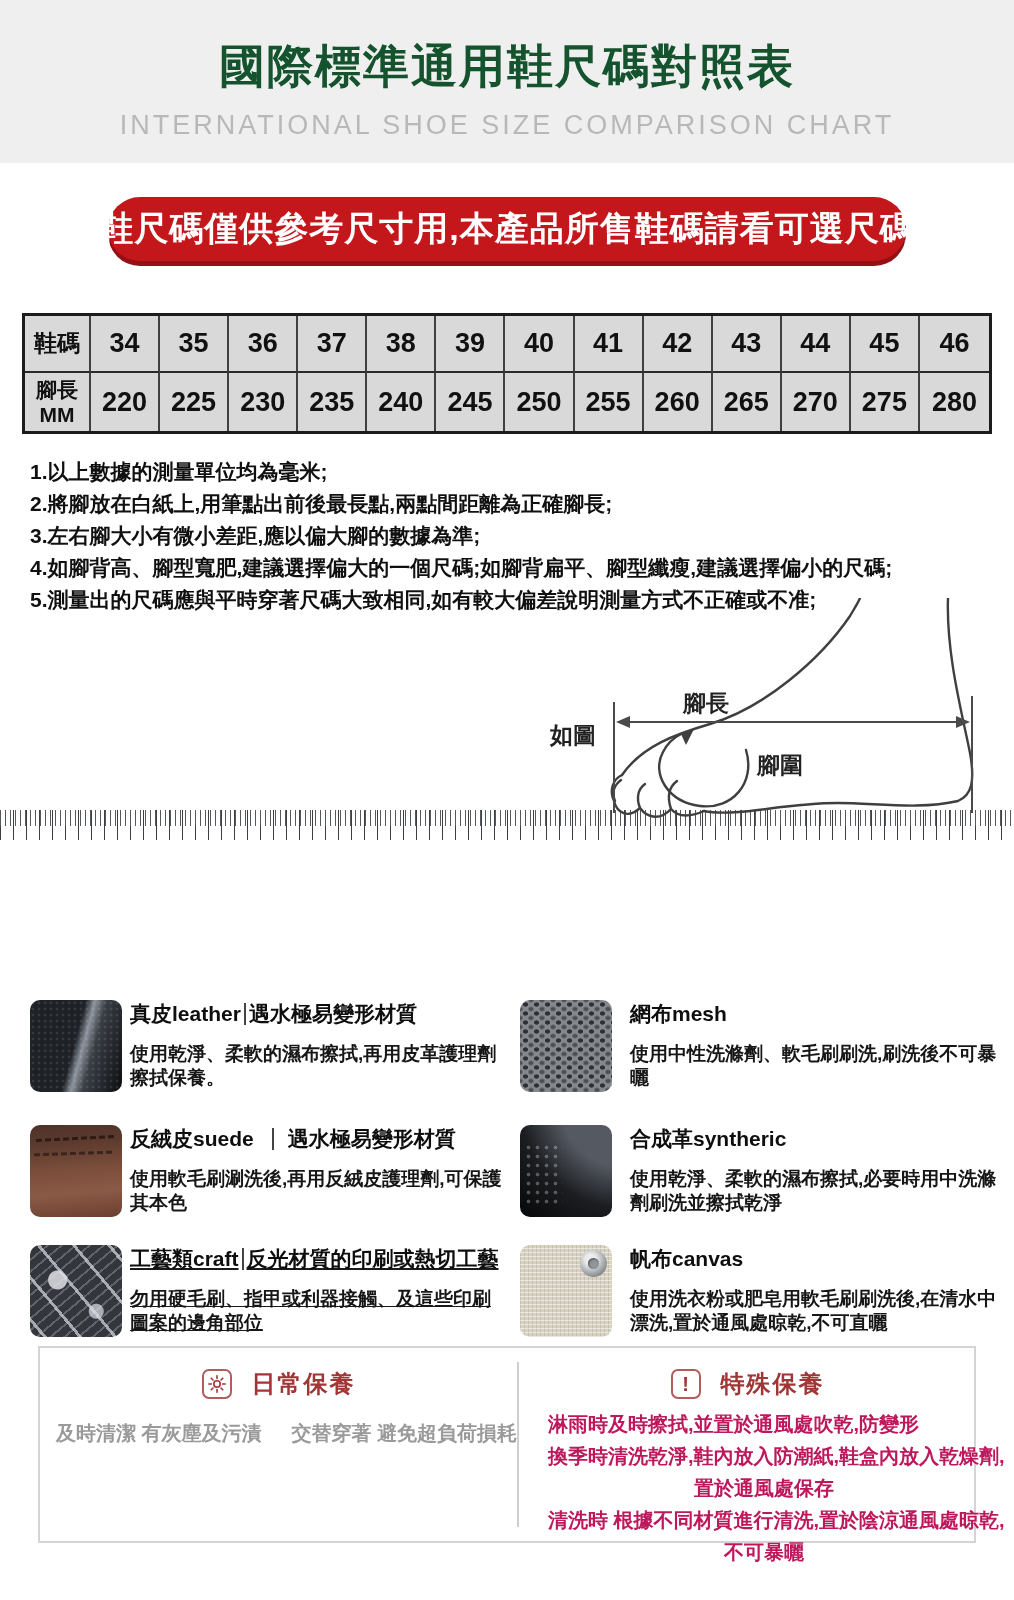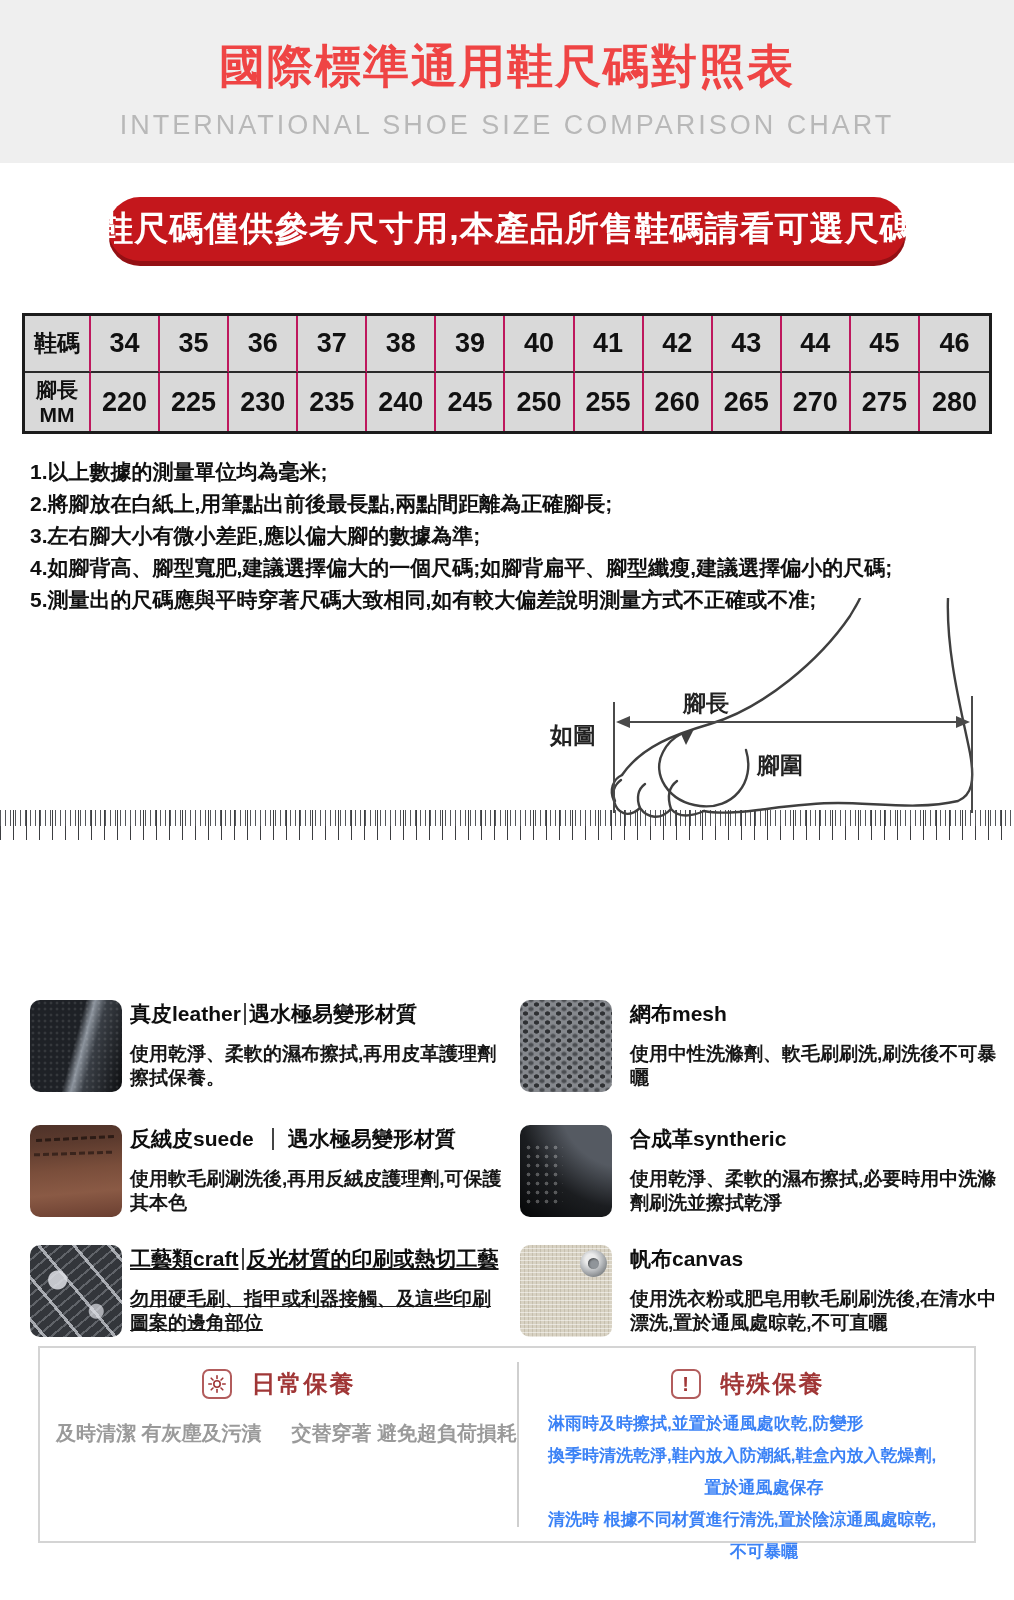--- a/index.html
+++ b/index.html
@@ -3,35 +3,35 @@
 <meta charset="utf-8">
 <style>
   html,body{margin:0;padding:0;background:#fff;}
   #page{position:relative;width:1014px;height:1600px;background:#ffffff;overflow:hidden;
         font-family:"Liberation Sans","DejaVu Sans",sans-serif;color:#1a1a1a;}
   .abs{position:absolute;}
 
   
   .header-bg{left:0;top:0;width:1014px;height:163px;background:#efefef;}
   .main-title{left:0;top:36px;width:1014px;text-align:center;font-size:46px;font-weight:900;
-              color:#ef4444;letter-spacing:2px;}
+              color:#14532d;letter-spacing:2px;}
   .sub-title{left:0;top:110px;width:1014px;text-align:center;font-size:27px;font-weight:400;
              color:#b8b8b8;letter-spacing:3px;}
 
   
   .banner{left:108px;top:197px;width:798px;height:64px;border-radius:33px;
           background:#c4171c;box-shadow:0 5px 0 #941014;
           display:flex;align-items:center;justify-content:center;
           color:#fff;font-size:34px;font-weight:800;white-space:nowrap;letter-spacing:1px;}
 
   
   .size-table{left:22px;top:313px;width:970px;display:grid;
               grid-template-columns:66px repeat(13,1fr);grid-auto-rows:57px 58px;
               border:3px solid #1c1c1c;box-sizing:border-box;}
-  .size-table>div{background:#d9d9d9;border-right:2px solid #be185d;border-bottom:2px solid #2a2a2a;
+  .size-table>div{background:#d9d9d9;border-right:2px solid #404040;border-bottom:2px solid #2a2a2a;
               display:flex;align-items:center;justify-content:center;
               font-size:27px;font-weight:600;color:#111;}
   .size-table>div:nth-child(14),.size-table>div:nth-child(28){border-right:none;}
   .size-table>div:nth-child(n+15){border-bottom:none;}
   .size-table .head{font-size:23px;font-weight:700;flex-direction:column;line-height:25px;}
   .size-table .head span{display:block;font-size:21px;font-weight:700;}
 
   
   .notes{left:30px;top:456px;width:960px;}
   .notes div{font-size:21px;font-weight:700;color:#101010;line-height:32px;white-space:nowrap;}
@@ -94,21 +94,21 @@
   .v-divider{position:absolute;left:477px;top:14px;bottom:14px;width:2px;background:#cfcfcf;}
   .care-head{position:absolute;display:flex;align-items:center;gap:20px;}
   .care-head .txt{font-size:24px;font-weight:800;color:#a03636;letter-spacing:2px;}
   .icon-box{width:30px;height:30px;border:2px solid #b25c5c;border-radius:7px;box-sizing:border-box;
             display:flex;align-items:center;justify-content:center;}
   .icon-box .bang{color:#a03636;font-weight:900;font-size:20px;line-height:1;}
   .daily-line{position:absolute;left:0;top:72px;width:477px;text-align:right;
               font-size:20px;font-weight:600;color:#9a9a9a;white-space:nowrap;}
   .daily-line .gap{display:inline-block;width:30px;}
   .special-lines{position:absolute;left:508px;top:60px;width:432px;}
-  .special-lines div{font-size:17px;font-weight:700;color:#3b82f6;line-height:32px;white-space:nowrap;}
+  .special-lines div{font-size:20px;font-weight:700;color:#be185d;line-height:32px;white-space:nowrap;}
   .special-lines div.center{text-align:center;}
 </style>
 </head>
 <body>
 
 <div id="page">
 
   <div class="abs header-bg"></div>
   <div class="abs main-title">國際標準通用鞋尺碼對照表</div>
   <div class="abs sub-title">INTERNATIONAL SHOE SIZE COMPARISON CHART</div>

